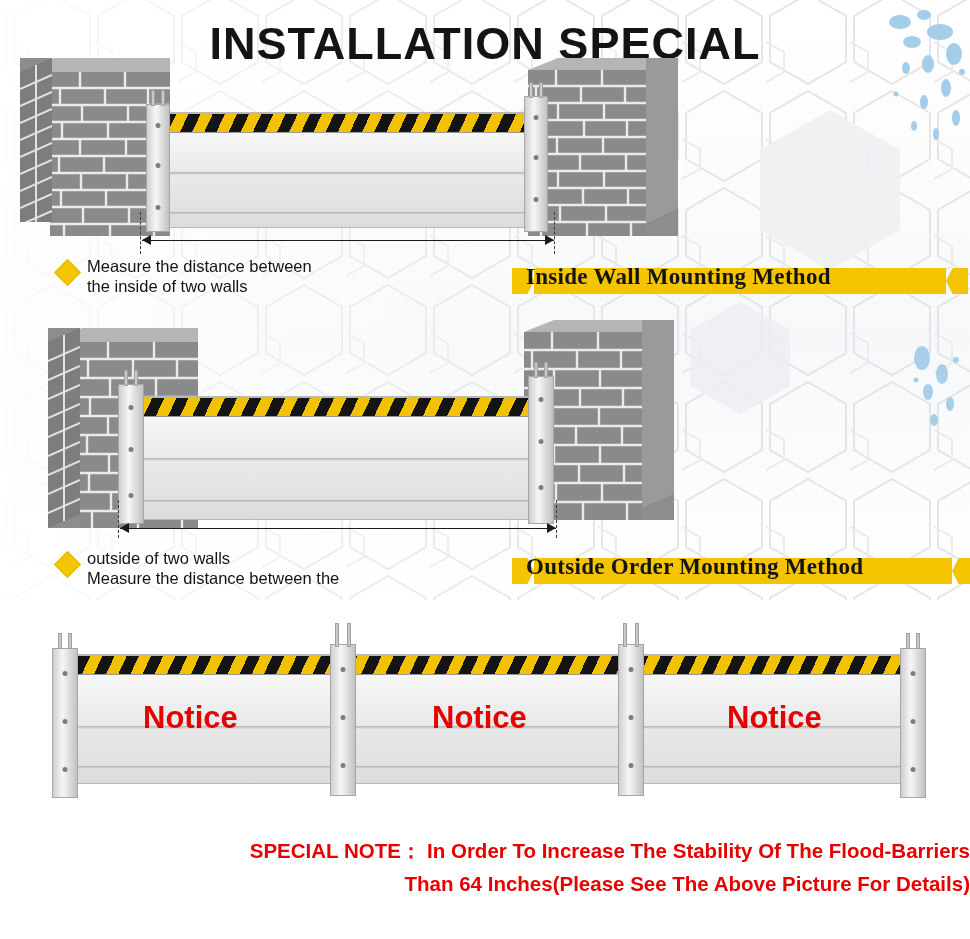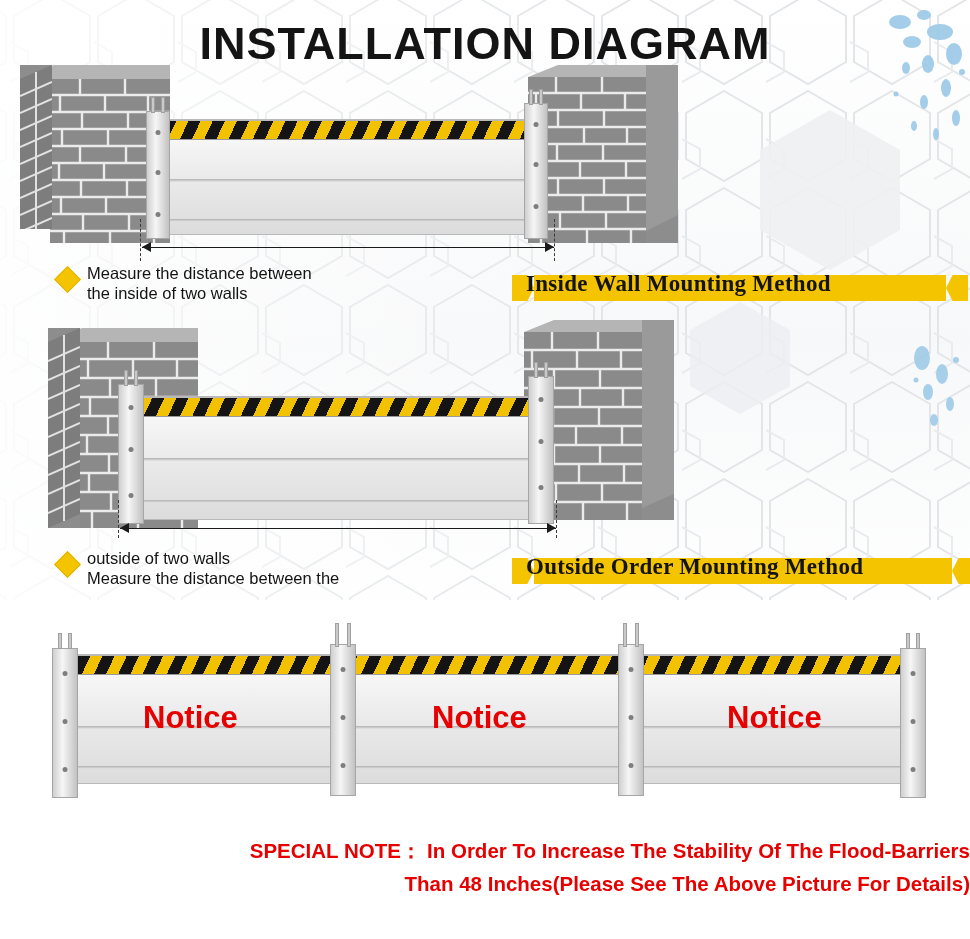--- a/index.html
+++ b/index.html
@@ -177,23 +177,23 @@
         <ellipse cx="50" cy="34" rx="6" ry="10"></ellipse>
         <ellipse cx="36" cy="52" rx="5" ry="8"></ellipse>
         <ellipse cx="58" cy="64" rx="4" ry="7"></ellipse>
         <ellipse cx="42" cy="80" rx="4" ry="6"></ellipse>
         <circle cx="64" cy="20" r="3"></circle>
         <circle cx="24" cy="40" r="2.5"></circle>
       </g>
     </svg>
   </div>
 
-  <div class="title">INSTALLATION DIAGRAM</div>
-
-  <div class="panel" style="left:0;top:7px;width:970px;height:310px;">
+  <div class="title">INSTALLATION SPECIAL</div>
+
+  <div class="panel" style="left:0;top:0;width:970px;height:310px;">
 
     <div class="pillar" style="left:20px;top:58px;width:150px;height:178px;">
       <div class="topface" style="left:0;top:0;width:150px;height:22px;clip-path:polygon(0 14px,34px 0,150px 0,150px 14px);background:#b5b5b5;"></div>
       <div class="brickface" style="left:30px;top:14px;width:120px;height:164px;">
         <svg width="120" height="164" viewBox="0 0 120 164" aria-hidden="true">
           <rect width="120" height="164" fill="#8a8a8a"></rect>
           <g stroke="#ebebeb" stroke-width="2.4">
             <line x1="0" y1="16" x2="120" y2="16"></line>
               <line x1="0" y1="33" x2="120" y2="33"></line>
             <line x1="0" y1="50" x2="120" y2="50"></line>
@@ -548,16 +548,16 @@
         <div class="stub" style="left:15px;top:-16px;"></div>
     </div>
   </div>
 
   <div class="notice" style="left:143px;">Notice</div>
   <div class="notice" style="left:432px;">Notice</div>
   <div class="notice" style="left:727px;">Notice</div>
 
   <div class="note">
     <div>SPECIAL NOTE：  In Order To Increase The Stability Of The Flood-Barriers</div>
-    <div>Than 48 Inches(Please See The Above Picture For Details)</div>
+    <div>Than 64 Inches(Please See The Above Picture For Details)</div>
   </div>
 
 </div>
 
 </body></html>

